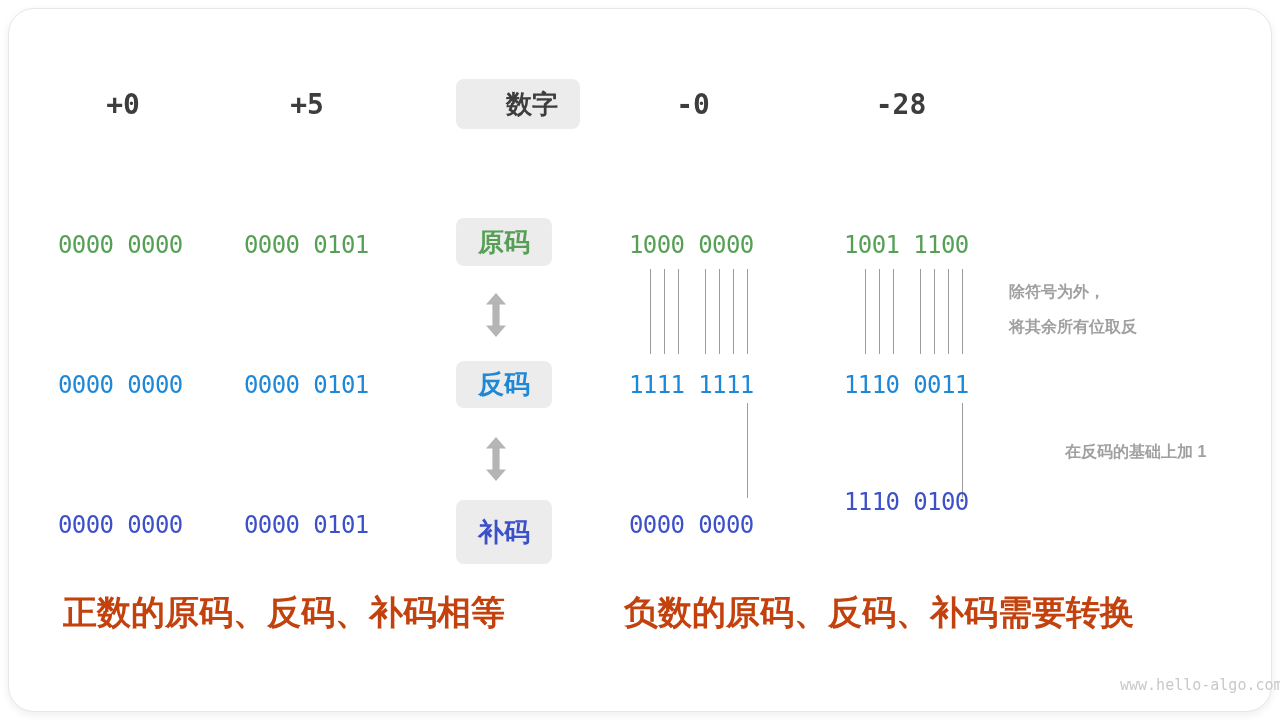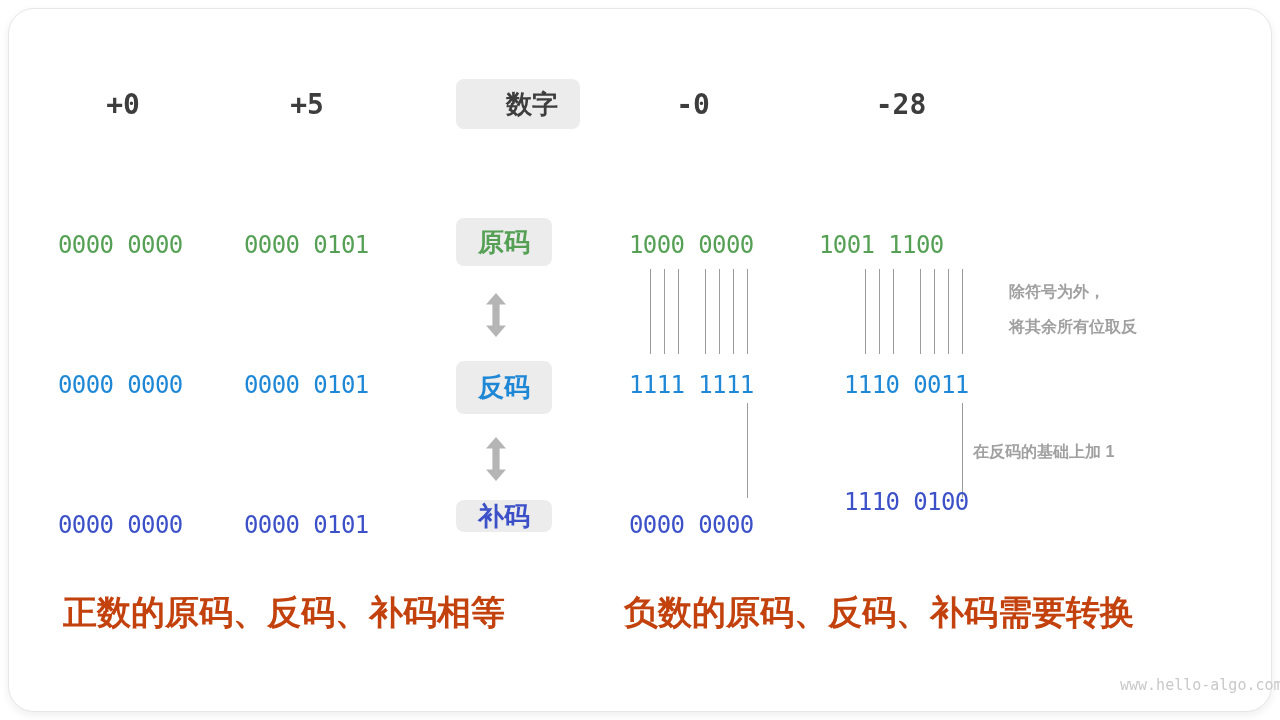--- a/index.html
+++ b/index.html
@@ -89,21 +89,21 @@
   <div class="abs hnum" style="left:298px; top:80px;">+5</div>
   <div class="abs hnum" style="left:684px; top:80px;">-0</div>
   <div class="abs hnum" style="left:892px; top:80px;">-28</div>
 
   <div class="abs badge badge-dark" style="top:70px; height:50px;">数字</div>
 
   <div class="abs mono bin green" style="left:49px;  top:221px;">0000 0000</div>
   <div class="abs mono bin green" style="left:235px; top:221px;">0000 0101</div>
   <div class="abs badge green" style="top:209px; height:48px;">原码</div>
   <div class="abs mono bin green" style="left:620px; top:221px;">1000 0000</div>
-  <div class="abs mono bin green" style="left:810px; top:221px;">1001 1100</div>
+  <div class="abs mono bin green" style="left:835px; top:221px;">1001 1100</div>
 
   <svg class="abs arrow" style="left:475px; top:283px;" viewBox="0 0 24 46">
     <path d="M12 1 L22 12.5 L15.6 12.5 L15.6 33.5 L22 33.5 L12 45 L2 33.5 L8.4 33.5 L8.4 12.5 L2 12.5 Z" fill="#b5b5b5"></path>
   </svg>
 
   <div class="abs vline" style="left:641px; top:260px; height:85px;"></div>
   <div class="abs vline" style="left:655px; top:260px; height:85px;"></div>
   <div class="abs vline" style="left:669px; top:260px; height:85px;"></div>
   <div class="abs vline" style="left:696px; top:260px; height:85px;"></div>
   <div class="abs vline" style="left:710px; top:260px; height:85px;"></div>
@@ -116,36 +116,36 @@
   <div class="abs vline" style="left:911px; top:260px; height:85px;"></div>
   <div class="abs vline" style="left:925px; top:260px; height:85px;"></div>
   <div class="abs vline" style="left:939px; top:260px; height:85px;"></div>
   <div class="abs vline" style="left:953px; top:260px; height:85px;"></div>
 
   <div class="abs note" style="left:1000px; top:266px;">除符号为外，</div>
   <div class="abs note" style="left:1000px; top:301px;">将其余所有位取反</div>
 
   <div class="abs mono bin blue" style="left:49px;  top:361px;">0000 0000</div>
   <div class="abs mono bin blue" style="left:235px; top:361px;">0000 0101</div>
-  <div class="abs badge blue" style="top:352px; height:53px;">反码</div>
+  <div class="abs badge blue" style="top:352px; height:47px;">反码</div>
   <div class="abs mono bin blue" style="left:620px; top:361px;">1111 1111</div>
   <div class="abs mono bin blue" style="left:835px; top:361px;">1110 0011</div>
 
   <svg class="abs arrow" style="left:475px; top:427px;" viewBox="0 0 24 46">
     <path d="M12 1 L22 12.5 L15.6 12.5 L15.6 33.5 L22 33.5 L12 45 L2 33.5 L8.4 33.5 L8.4 12.5 L2 12.5 Z" fill="#b5b5b5"></path>
   </svg>
 
   <div class="abs vline" style="left:738px; top:394px; height:95px;"></div>
   <div class="abs vline" style="left:953px; top:394px; height:95px;"></div>
 
-  <div class="abs note" style="left:964px; top:426px;">在反码的基础上加 1</div>
+  <div class="abs note" style="left:1056px; top:426px;">在反码的基础上加 1</div>
 
   <div class="abs mono bin indigo" style="left:49px;  top:501px;">0000 0000</div>
   <div class="abs mono bin indigo" style="left:235px; top:501px;">0000 0101</div>
-  <div class="abs badge indigo" style="top:491px; height:32px;">补码</div>
+  <div class="abs badge indigo" style="top:491px; height:64px;">补码</div>
   <div class="abs mono bin indigo" style="left:620px; top:501px;">0000 0000</div>
   <div class="abs mono bin indigo" style="left:835px; top:478px;">1110 0100</div>
 
   <div class="abs caption" style="left:54px;  top:586px;">正数的原码、反码、补码相等</div>
   <div class="abs caption" style="left:615px; top:586px;">负数的原码、反码、补码需要转换</div>
 
   <div class="abs mono watermark" style="left:1111px; top:667px;">www.hello-algo.com</div>
 
 </div>
 

